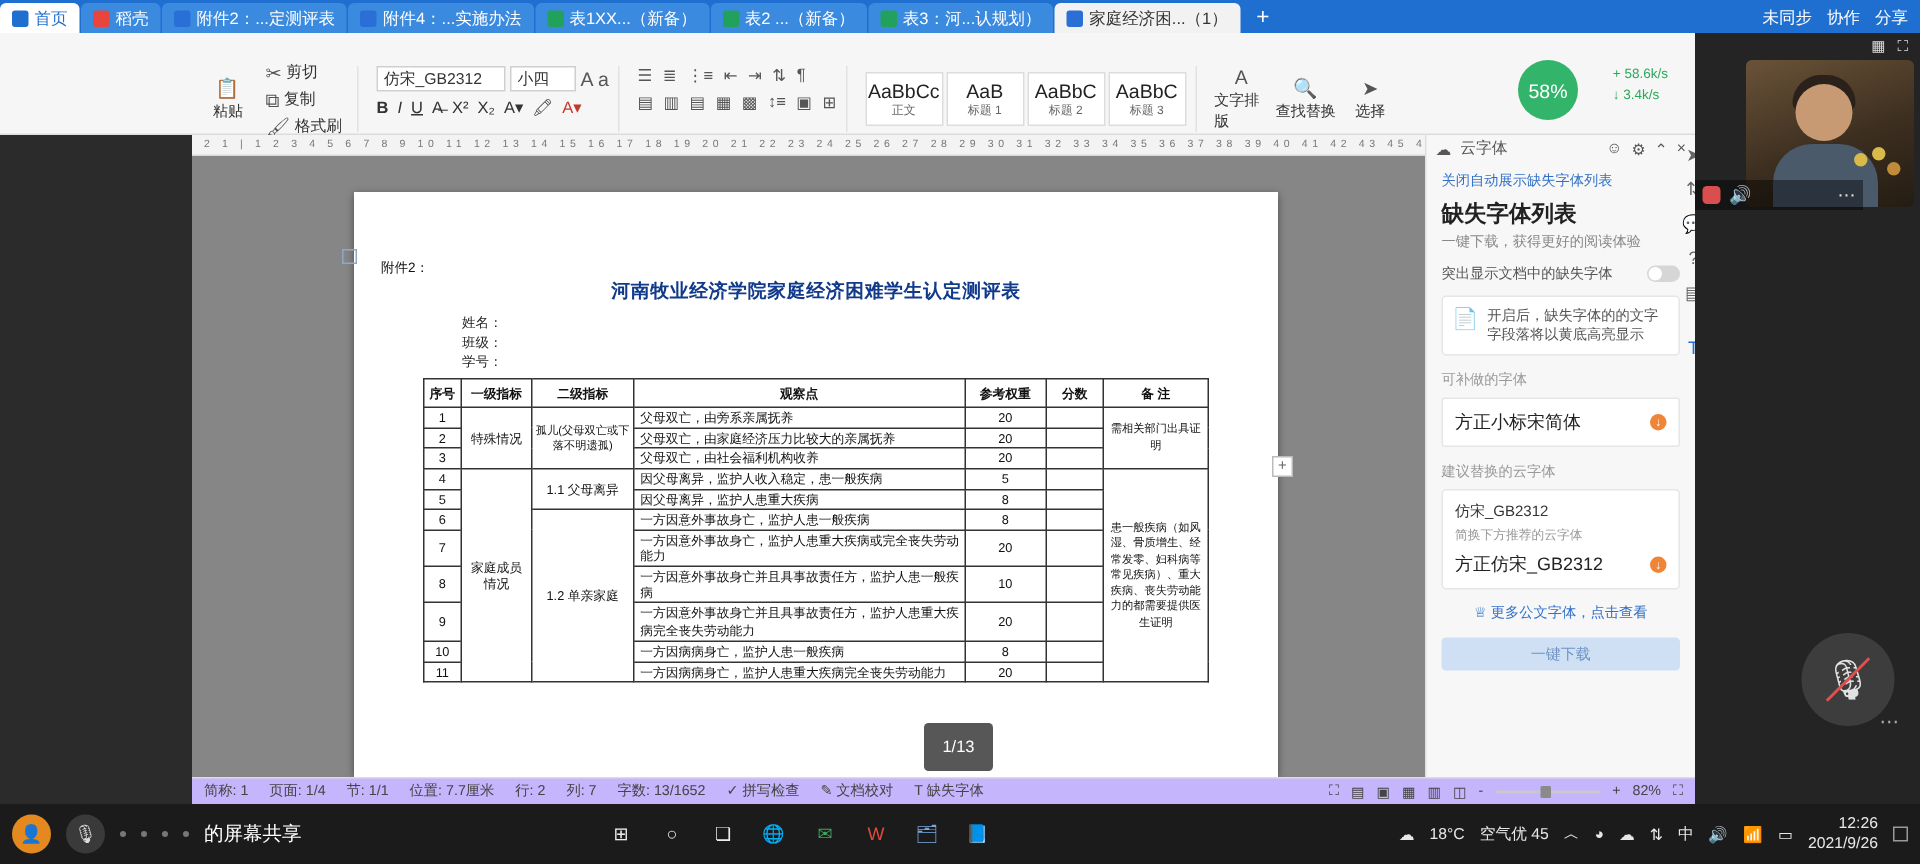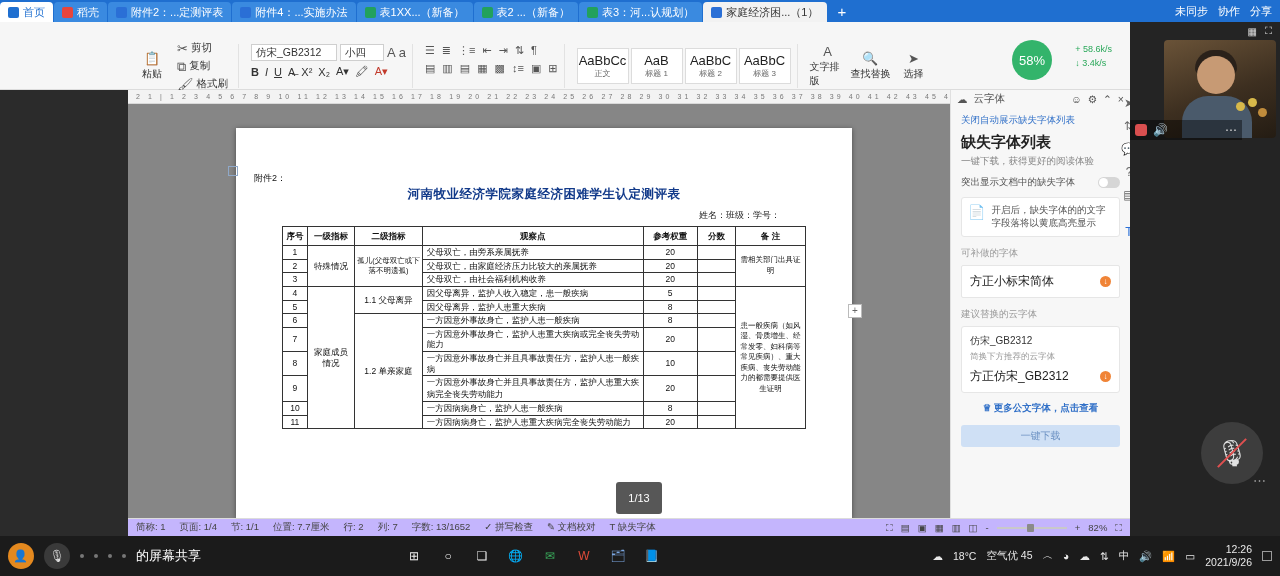--- a/index.html
+++ b/index.html
@@ -61,21 +61,21 @@
            font-size:7px; color:#777; display:flex; align-items:center; padding-left:8px; letter-spacing:3.1px; white-space:nowrap; overflow:hidden;}
   .page { position:absolute; top:24px; left:108px; width:616px; height:390px; background:#fff; box-shadow:0 1px 5px rgba(0,0,0,.45); }
   .pagewrap { position:absolute; top:14px; left:0; right:0; bottom:0; overflow:hidden; }
 
   table.eval { border-collapse:collapse; width:524px; margin:0 auto; font-size:8.5px; color:#111; }
   table.eval td, table.eval th { border:1px solid #333; padding:1px 2px; text-align:center; vertical-align:middle; line-height:1.25; }
   table.eval th { font-weight:bold; height:19px; }
   table.eval td.obs { text-align:left; padding-left:4px; }
   table.eval td.vert { width:34px; font-size:8.5px;margin-left:44px; }
   .doctitle { text-align:center; font-weight:bold; font-size:12.5px; color:#123a8a; letter-spacing:.5px; }
-  .fieldrow { display:flex; justify-content:flex-end; font-size:9px; margin:6px 0 4px 0; padding:0 46px; }
+  .fieldrow { display:flex; justify-content:space-between; font-size:9px; margin:6px 0 4px 0; padding:0 46px;flex-direction:column; }
 
   
   .sidehandle { position:absolute; right:-10px; top:176px; width:14px; height:14px; background:#fff; border:1px solid #bbb; font-size:10px; line-height:12px; text-align:center; color:#666; }
 
   
   .leftpane { position:absolute; top:22px; left:0; width:128px; bottom:40px; background:#2b2b2b; }
 
   
   .rightpanel { position:absolute; top:90px; right:150px; width:180px; bottom:40px; background:#f7f7f7; border-left:1px solid #e0e0e0; }
   .rp-head { height:18px; display:flex; align-items:center; gap:6px; padding:0 6px; font-size:10.5px; color:#555; }
@@ -90,21 +90,21 @@
   .rowline { display:flex; align-items:center; justify-content:space-between; font-size:9.5px; color:#555; margin-top:8px; }
   .secLabel { font-size:9.5px; color:#999; margin-top:10px; }
   .fontcard { background:#fff; border:1px solid #e6e6e6; border-radius:2px; padding:7px 8px; margin-top:5px; display:flex; align-items:center; justify-content:space-between; }
   .fontcard .nm { font-size:12px; color:#222; }
   .dot-orange { width:11px; height:11px; border-radius:50%; background:#f08437; color:#fff; font-size:8px; line-height:11px; text-align:center; }
   .cloudcard { background:#fff; border:1px solid #e6e6e6; border-radius:3px; padding:7px 8px; margin-top:5px; }
   .cloudcard .n1 { font-size:10px; color:#333; }
   .cloudcard .n2 { font-size:8.5px; color:#999; margin:3px 0 5px; }
   .cloudcard .n3 { font-size:12px; color:#222; }
   .dlbtn { margin-top:10px; height:22px; background:#cfe0f5; color:#6e93c4; border-radius:3px; display:flex; align-items:center; justify-content:center; font-size:10px; }
-  .morelink { margin-top:9px; font-size:9.5px; color:#3271c8; text-align:center;font-weight:bold; }
+  .morelink { margin-top:9px; font-size:9.5px; color:#3271c8; text-align:center; }
 
   
   .rail { position:absolute; top:22px; right:0; width:150px; bottom:40px; background:#242424; }
   .railtop { height:18px; display:flex; align-items:center; justify-content:flex-end; gap:8px; color:#ddd; font-size:10px; padding-right:8px; }
   .videotile { position:absolute; top:18px; right:4px; width:112px; height:98px; border-radius:4px; overflow:hidden;
                background:linear-gradient(160deg,#6a5338 0%, #3d2f20 55%, #241c13 100%); }
   .avatar-head { position:absolute; left:33px; top:16px; width:38px; height:38px; border-radius:50%; background:#c79a74; }
   .avatar-hair { position:absolute; left:31px; top:10px; width:42px; height:24px; border-radius:21px 21px 6px 6px; background:#2a211a; }
   .avatar-body { position:absolute; left:18px; top:56px; width:70px; height:44px; border-radius:26px 26px 0 0; background:#4a5a6b; }
   .flowers { position:absolute; right:4px; bottom:2px; width:40px; height:40px; }

